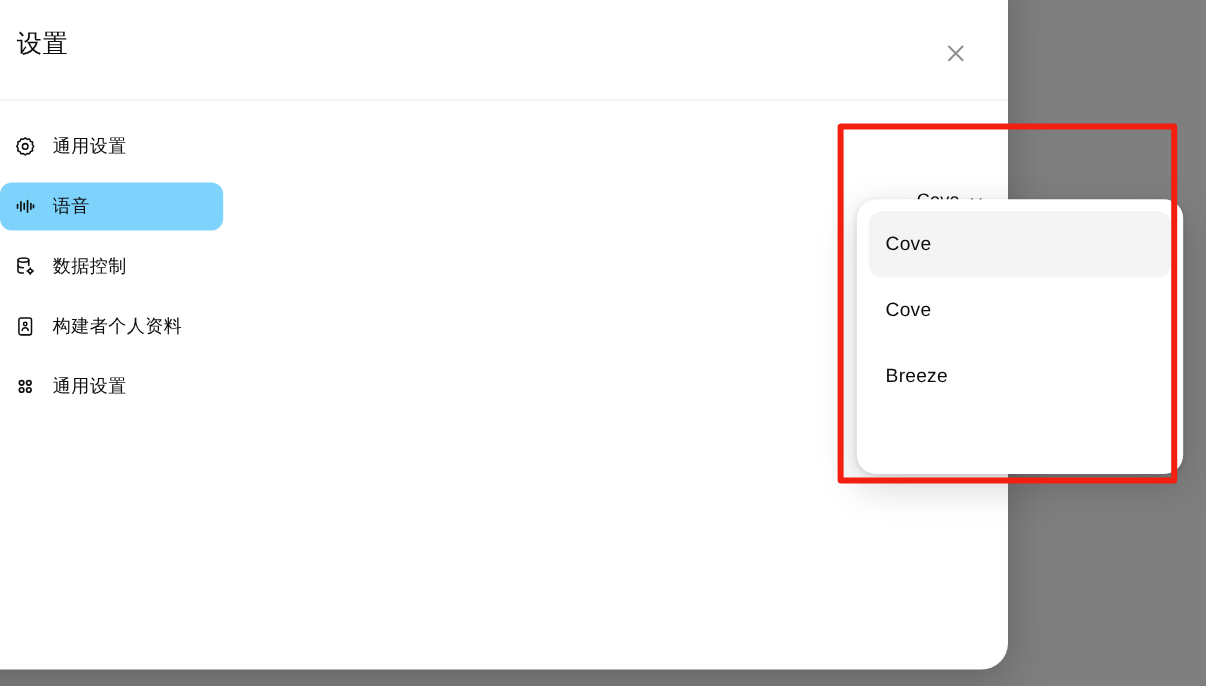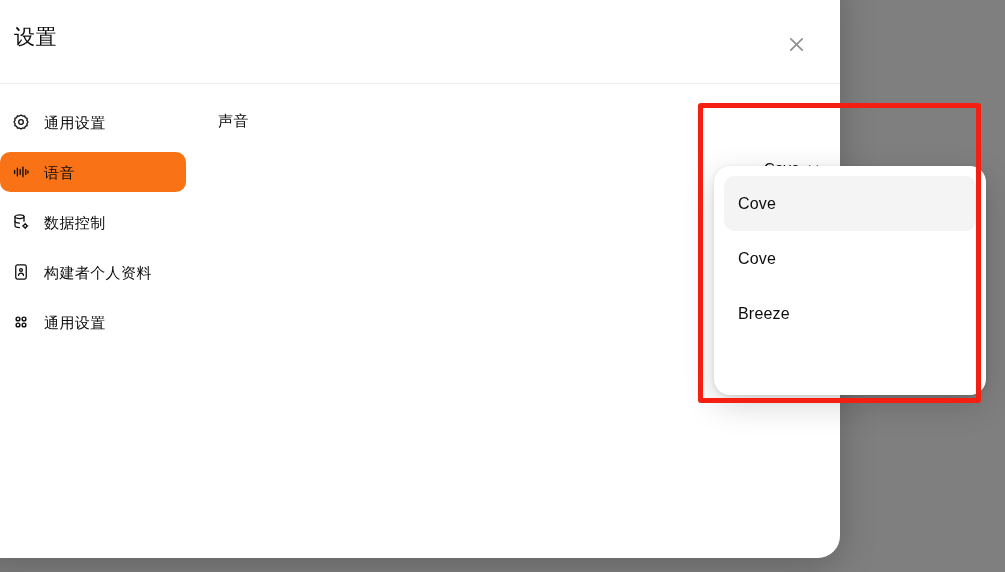--- a/index.html
+++ b/index.html
@@ -76,21 +76,21 @@
     display: flex;
     align-items: center;
     height: 40px;
     margin-bottom: 10px;
     padding-left: 12px;
     border-radius: 10px;
     cursor: pointer;
     box-sizing: border-box;
   }
   .nav-item.active {
-    background: #f97316;
+    background: #7dd3fc;
   }
   .nav-icon {
     width: 18px;
     height: 18px;
     flex: 0 0 18px;
     display: flex;
     align-items: center;
     justify-content: center;
     color: #0d0d0d;
   }
@@ -275,25 +275,20 @@
             <circle cx="8" cy="16" r="2.5"></circle>
             <circle cx="16" cy="16" r="2.5"></circle>
           </svg>
         </span>
         <span class="nav-label">通用设置</span>
       </div>
 
 
     </div>
 
-    <div class="content">
-      <div class="setting-row">
-        <span class="setting-label">声音</span>
-      </div>
-    </div>
 
   </div>
 
   <div class="select-trigger">
     <span class="select-value">Cove</span>
     <svg class="chev" viewBox="0 0 24 24" fill="none" stroke="currentColor" stroke-width="2.4" stroke-linecap="round" stroke-linejoin="round">
       <polyline points="5,9 12,16 19,9"></polyline>
     </svg>
   </div>
 

